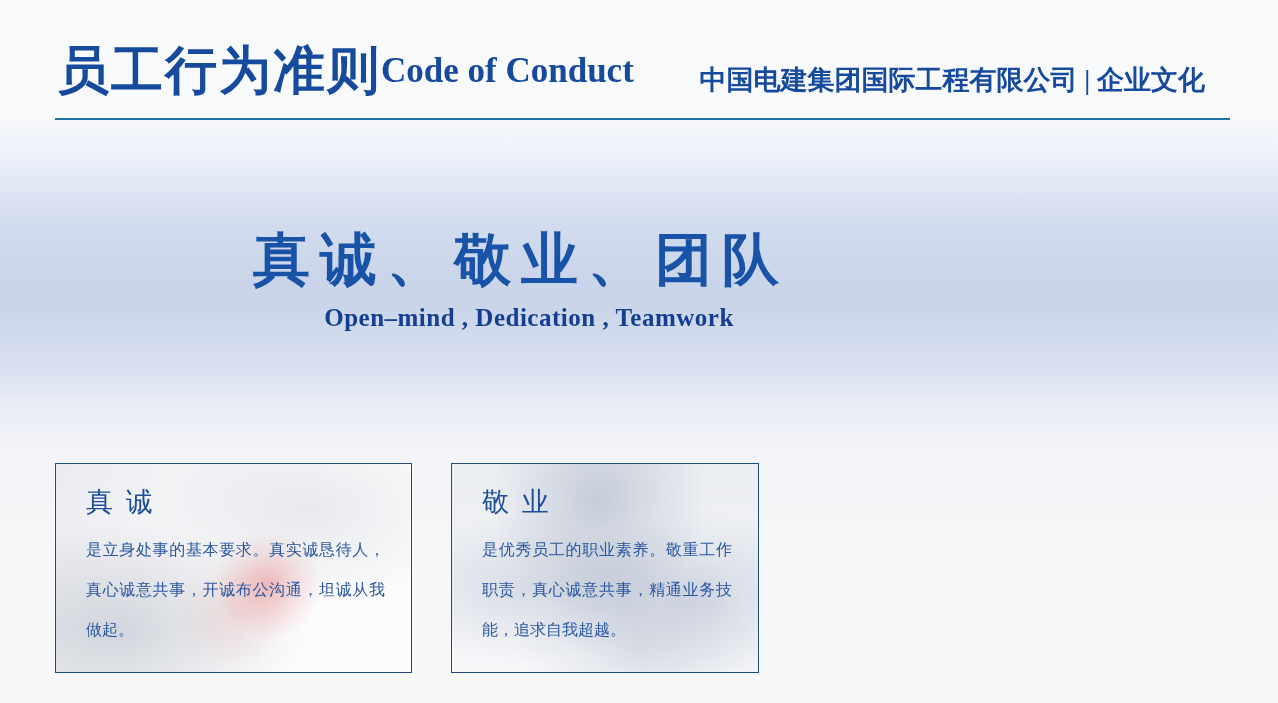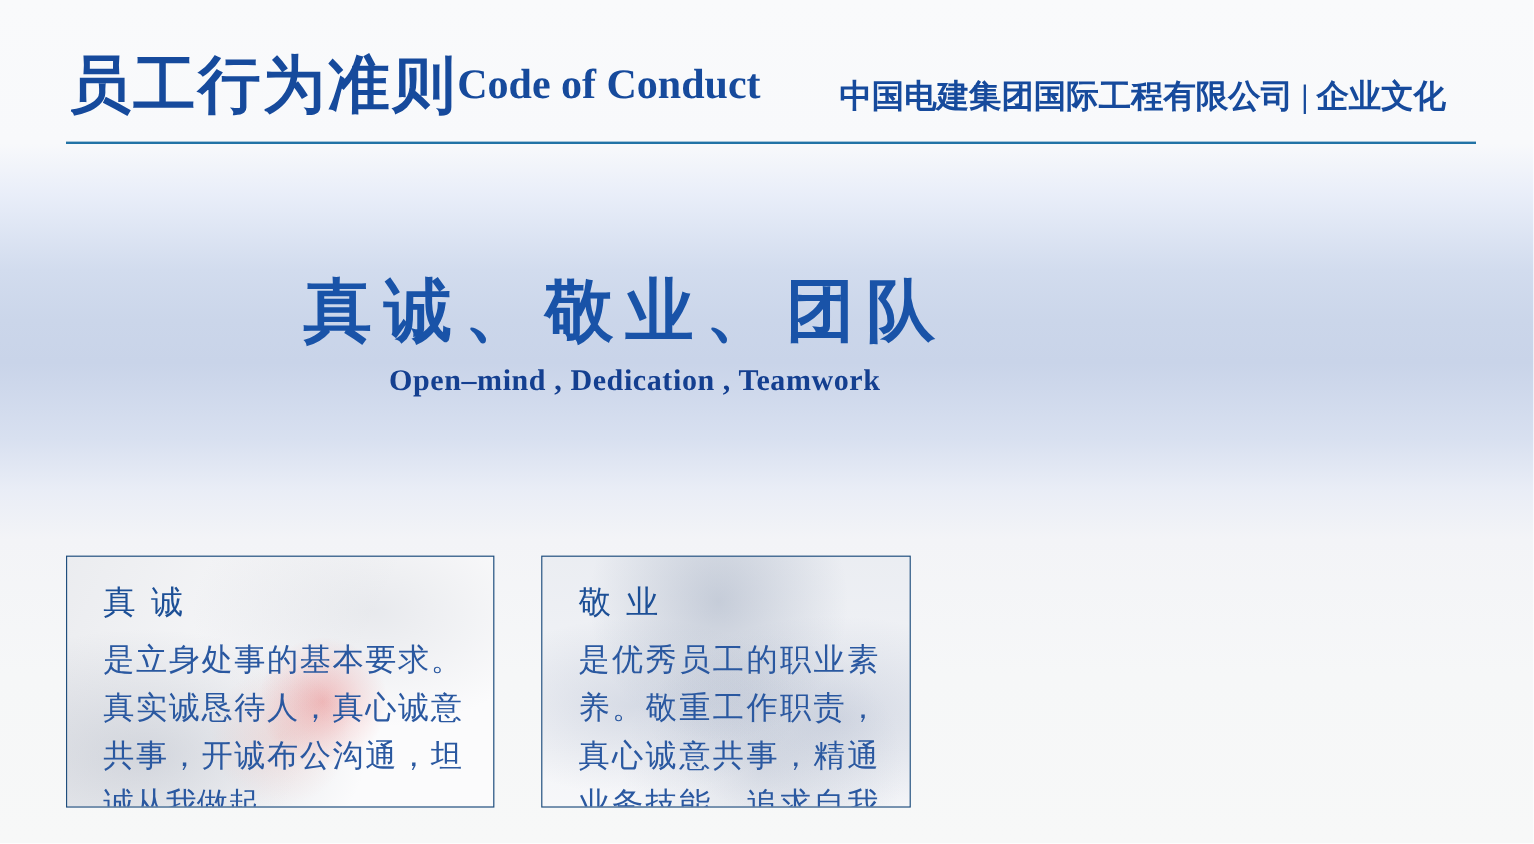--- a/index.html
+++ b/index.html
@@ -141,21 +141,21 @@
     font-size: 27px;
     font-weight: normal;
     color: #1c4f96;
     letter-spacing: 3px;
   }
   .card-body {
     position: absolute;
     left: 30px;
     right: 26px;
     top: 66px;
-    font-size: 26px;
+    font-size: 16px;
     line-height: 40px;
     color: #2a58a0;
     text-align: justify;
   }
 </style>
 </head>
 <body>
 
 <div class="slide">
 

